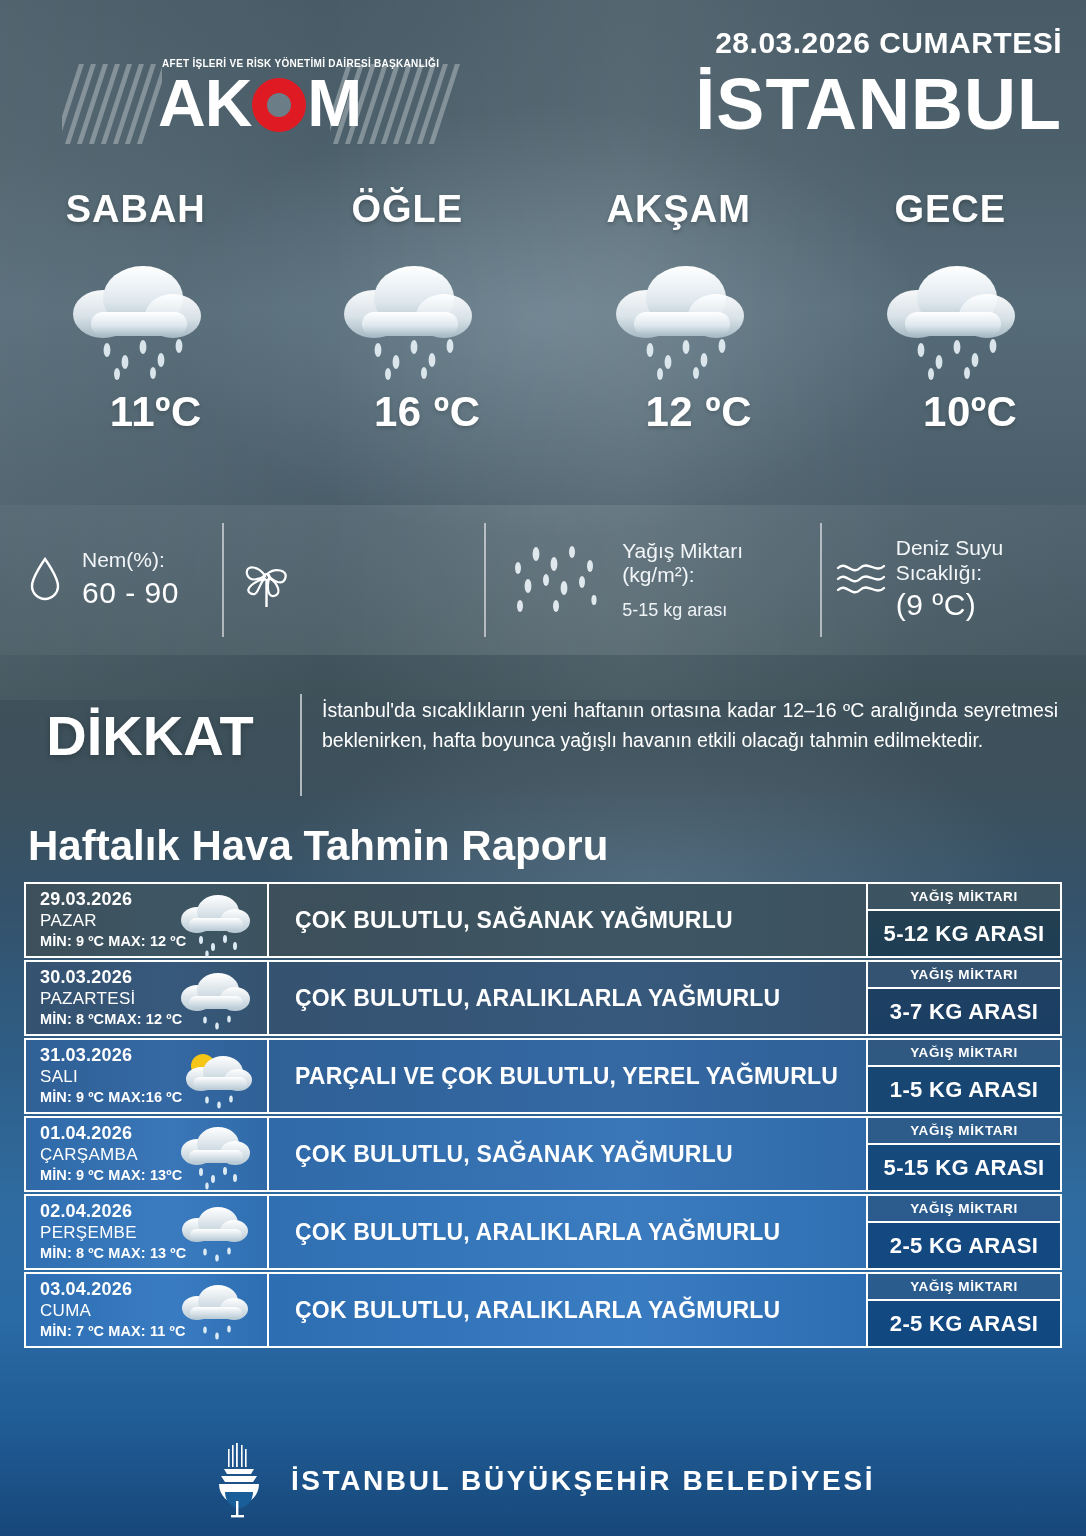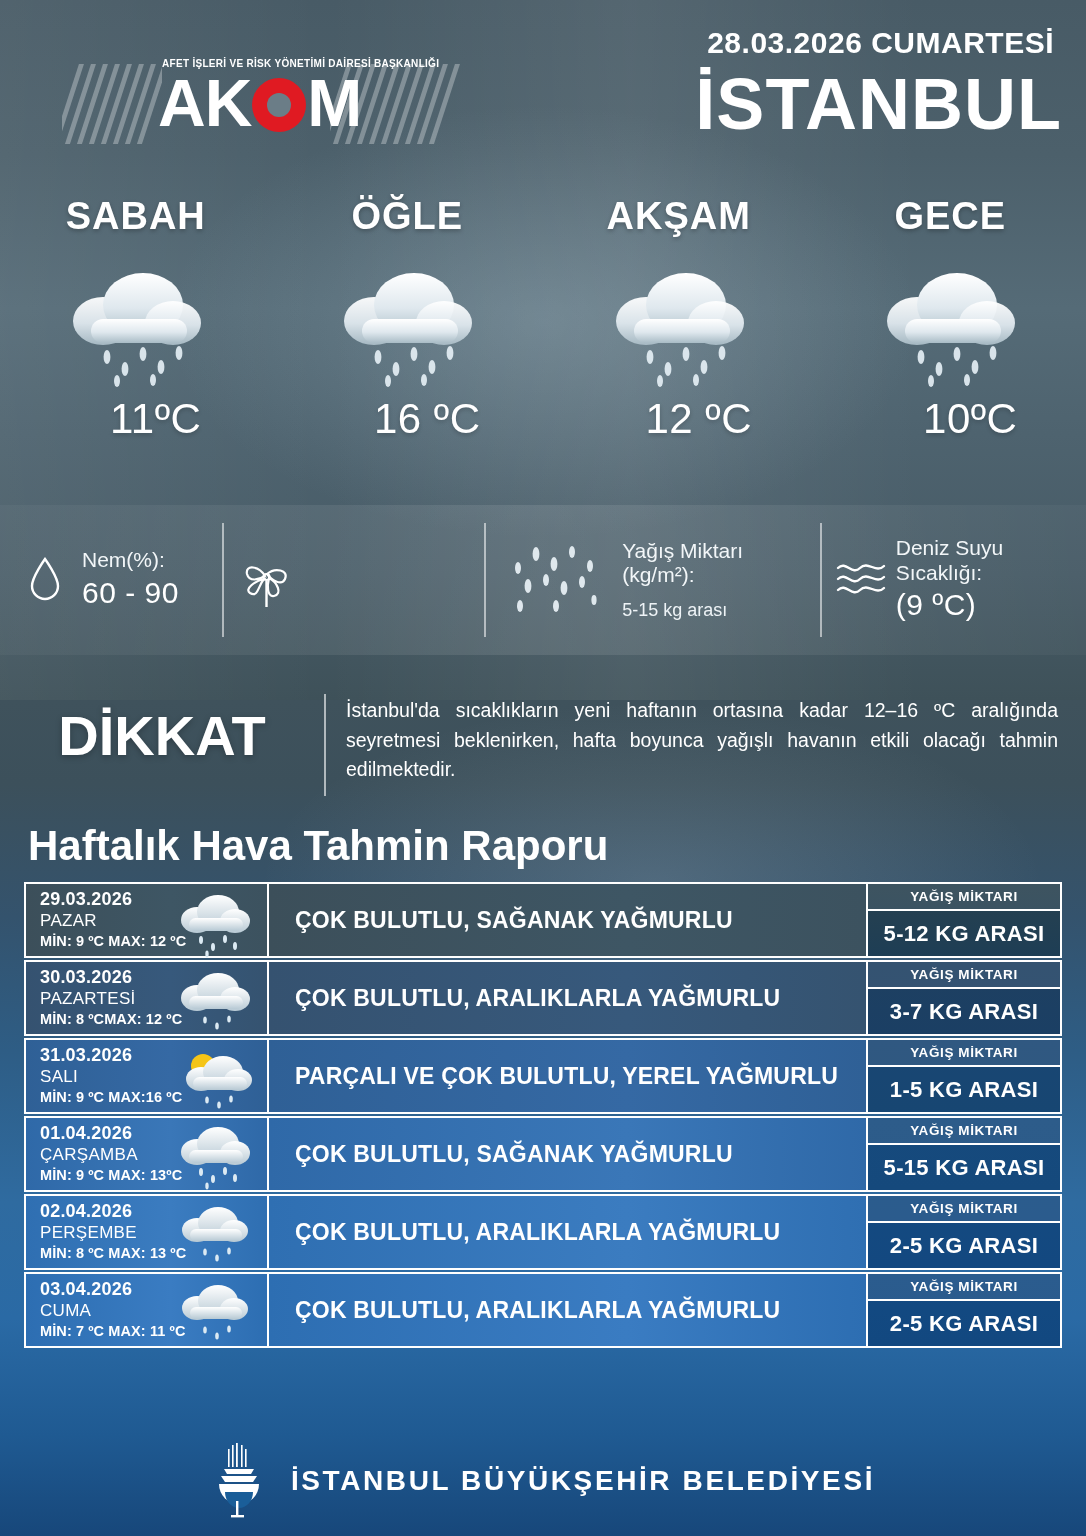--- a/index.html
+++ b/index.html
@@ -70,41 +70,41 @@
     display:inline-block; width:54px; height:54px; border-radius:50%;
     background:#e01a22; border:0; position:relative; vertical-align:-6px;
     margin:0 1px;
   }
   .akom .o-red::after{
     content:""; position:absolute; left:15px; top:15px;
     width:24px; height:24px; border-radius:50%; background:#6b7d87;
   }
 
   .date-line {
-    position:absolute; right:32px; top:26px;
+    position:absolute; right:24px; top:26px;
     font-size:30px; font-weight:bold; letter-spacing:0.5px; color:#fff;
   }
   .city-line {
     position:absolute; right:24px; top:68px;
     font-size:72px; font-weight:bold; letter-spacing:1px; line-height:1; color:#fff;
   }
 
   
   .dayparts {
-    position:absolute; left:0; top:197px; width:1086px; height:290px;
+    position:absolute; left:0; top:190px; width:1086px; height:290px;
     display:flex; z-index:5;justify-content:space-between;
   }
   .daypart { flex:1; text-align:center; position:relative; }
   .daypart .dp-label {
     font-size:38px; font-weight:bold; letter-spacing:1px; line-height:1;
     text-shadow:0 2px 4px rgba(0,0,0,0.25);
   }
   .daypart .dp-icon { height:150px; margin-top:10px; position:relative; }
   .daypart .dp-temp {
-    font-size:42px; font-weight:normal; letter-spacing:0.5px;
+    font-size:42px; font-weight:bold; letter-spacing:0.5px;
     text-shadow:0 2px 4px rgba(0,0,0,0.2);
     margin-left:40px;
   }
 
   
   .cloudicon { position:absolute; left:50%; top:8px; transform:translateX(-50%); width:170px; height:140px; }
   .cloudicon svg { width:170px; height:140px; display:block; }
 
   
   .infostrip {
@@ -124,21 +124,21 @@
   .info-big { font-size:30px; line-height:1.3; color:#fff; letter-spacing:0.5px; }
 
   .cell-nem   { width:232px; }
   .cell-ruz   { width:275px; }
   .cell-yagis { width:352px; }
   .cell-deniz { width:279px; }
 
   
   .dikkat { position:absolute; left:0; top:690px; width:1086px; height:110px; z-index:5; display:flex; align-items:flex-start; }
   .dikkat-title {
-    width:324px; text-align:center; font-size:56px; font-weight:bold;
+    width:300px; text-align:center; font-size:56px; font-weight:bold;
     letter-spacing:0px; padding-top:18px; line-height:1;
     text-shadow:0 2px 6px rgba(0,0,0,0.25);
   }
   .dikkat-sep { width:2px; background:rgba(255,255,255,0.6); height:102px; margin-top:4px; }
   .dikkat-body {
     flex:1; padding:6px 28px 0 20px; font-size:19.5px; line-height:1.52;
     text-align:justify; color:#fff;
   }
 
   

